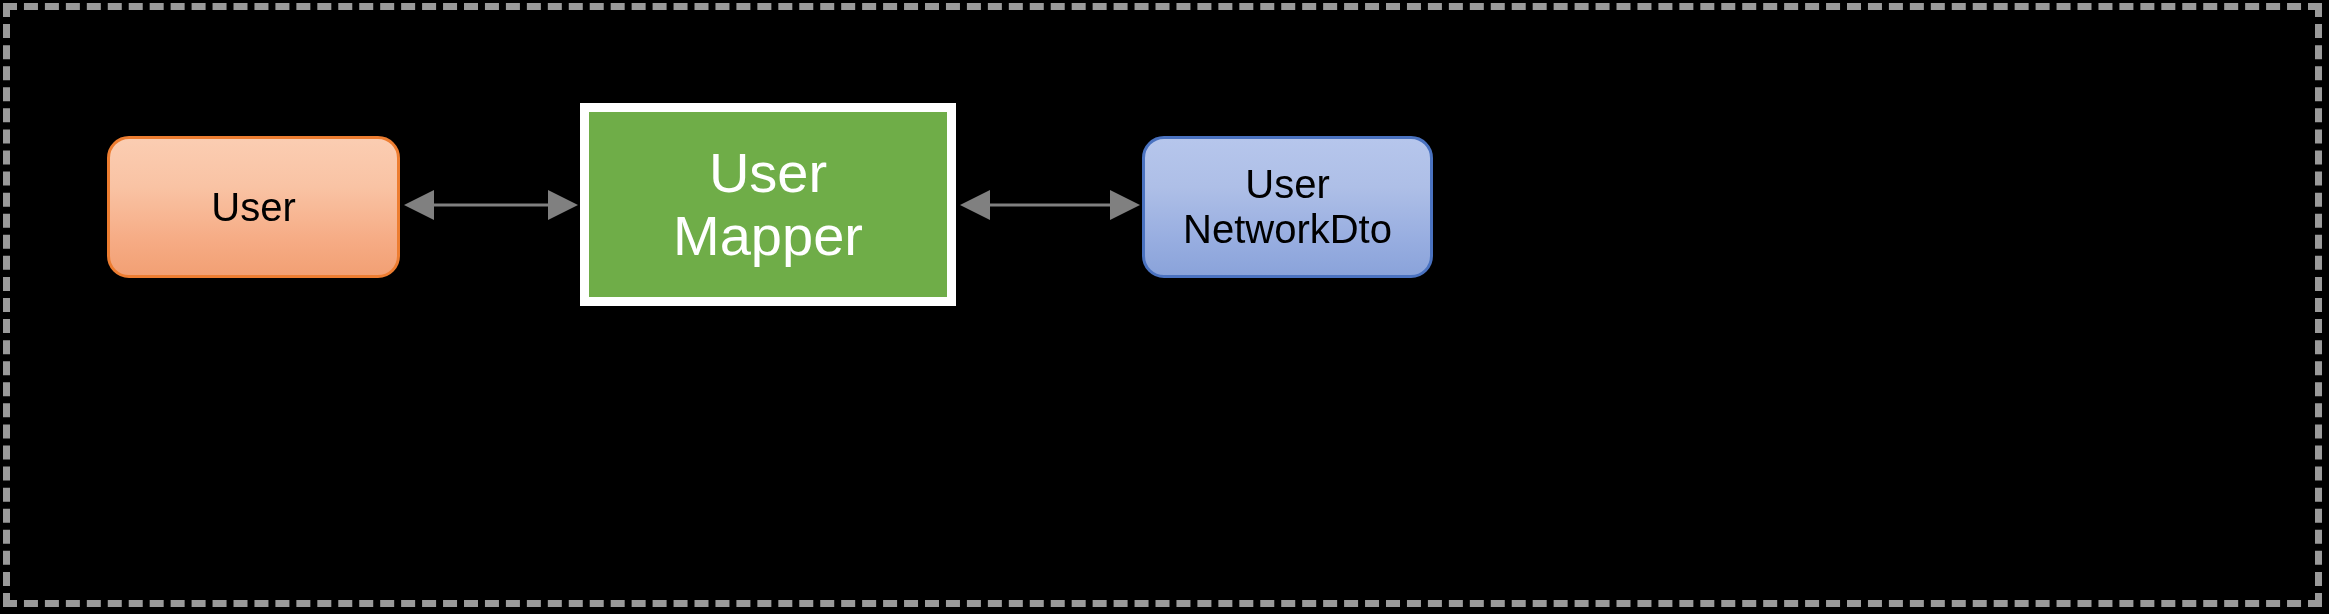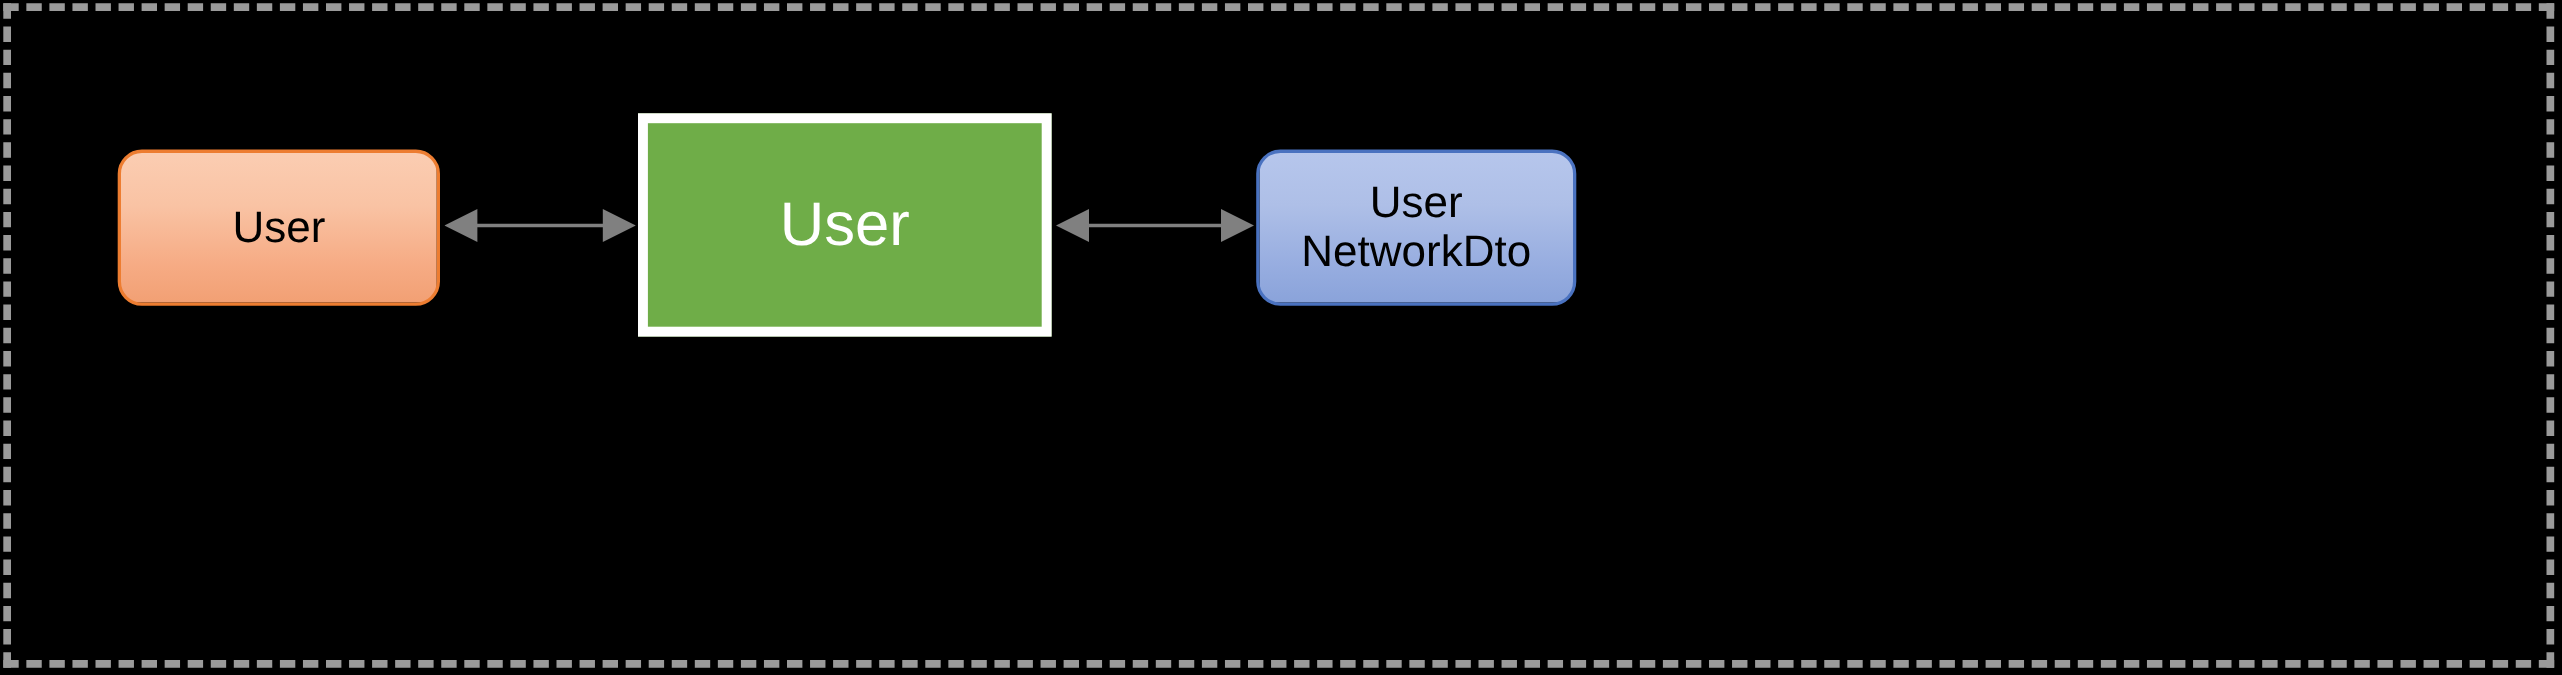--- a/index.html
+++ b/index.html
@@ -103,20 +103,21 @@
   <div class="connector" id="connector-left">
     <svg viewBox="0 0 174 44" preserveAspectRatio="none">
       <line x1="26" y1="22" x2="148" y2="22" stroke="#808080" stroke-width="3"></line>
       <polygon points="0,22 30,7 30,37" fill="#808080"></polygon>
       <polygon points="174,22 144,7 144,37" fill="#808080"></polygon>
     </svg>
   </div>
 
   <div class="node" id="node-mapper">
     <span class="line">User</span>
+    <span class="line">Mapper</span>
   </div>
 
   <div class="connector" id="connector-right">
     <svg viewBox="0 0 180 44" preserveAspectRatio="none">
       <line x1="26" y1="22" x2="154" y2="22" stroke="#808080" stroke-width="3"></line>
       <polygon points="0,22 30,7 30,37" fill="#808080"></polygon>
       <polygon points="180,22 150,7 150,37" fill="#808080"></polygon>
     </svg>
   </div>
 

